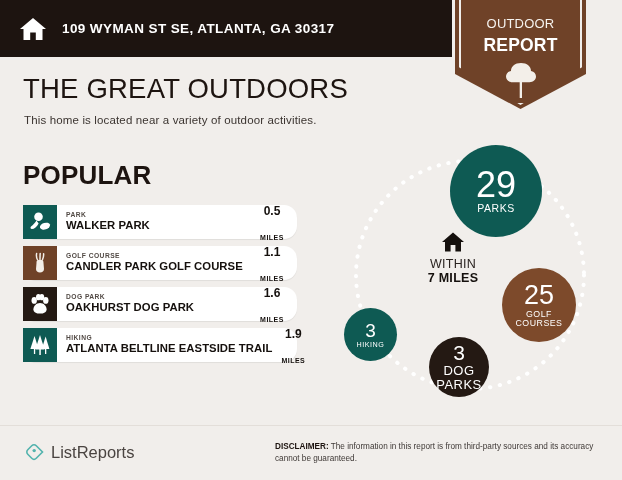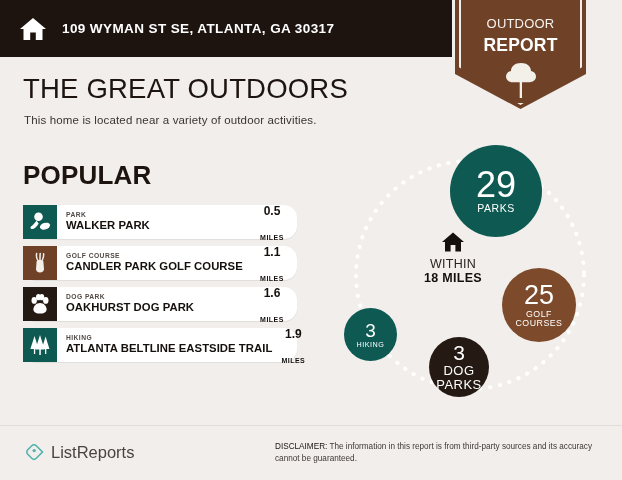--- a/index.html
+++ b/index.html
@@ -131,21 +131,21 @@
   .footer-rule{position:absolute;left:0;right:0;top:425px;height:1px;background:#e3ded9;}
   .logo{
     position:absolute;left:24px;top:442px;display:flex;align-items:center;
   }
   .logo-mark{width:20px;height:20px;margin-right:7px;}
   .logo-text{font-size:16.5px;color:#4a4441;letter-spacing:0px;}
   .disclaimer{
     position:absolute;left:275px;top:441px;width:325px;
     font-size:8.2px;color:#3f3936;line-height:1.45;
   }
-  .disclaimer b{font-weight:400;color:#1d1410;text-align:center;}
+  .disclaimer b{font-weight:700;color:#1d1410;text-align:center;}
 </style>
 </head>
 <body>
 
 <div id="page">
 
   <div class="header-bar">
     <div class="header-home">
       <svg width="28" height="26" viewBox="0 0 28 26" aria-hidden="true">
         <path d="M14 2 L27 13 L23.5 13 L23.5 24 L16.8 24 L16.8 16.5 L11.2 16.5 L11.2 24 L4.5 24 L4.5 13 L1 13 Z" fill="#ffffff"></path>
@@ -280,21 +280,21 @@
       <div class="c-lab">HIKING</div>
     </div>
 
     <div class="center">
       <div class="center-icon">
         <svg width="24" height="22" viewBox="0 0 24 22" aria-hidden="true">
           <path d="M12 1.5 L23 11 L20 11 L20 20.5 L14.4 20.5 L14.4 14 L9.6 14 L9.6 20.5 L4 20.5 L4 11 L1 11 Z" fill="#15100d"></path>
         </svg>
       </div>
       <div class="center-l1">WITHIN</div>
-      <div class="center-l2">18 MILES</div>
+      <div class="center-l2">7 MILES</div>
     </div>
 
   </div>
 
   <div class="footer-rule"></div>
 
   <div class="logo">
     <div class="logo-mark">
       <svg width="20" height="20" viewBox="0 0 20 20" aria-hidden="true">
         <path d="M4 7.2 C4 5.4 5.4 4 7.2 4 L16 4 L16 12.8 C16 14.6 14.6 16 12.8 16 L7.2 16 C5.4 16 4 14.6 4 12.8 Z" transform="rotate(45 10 10)" fill="none" stroke="#52b3ad" stroke-width="1.6"></path>

